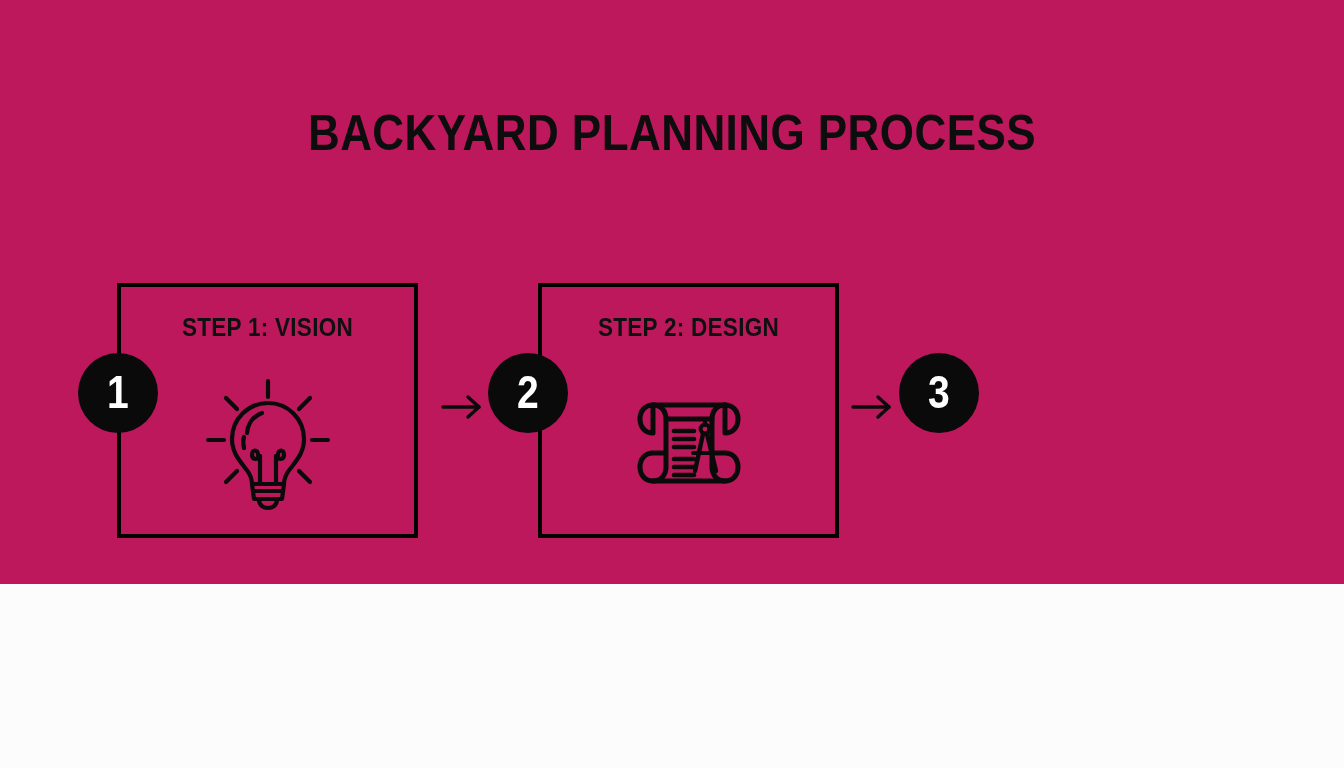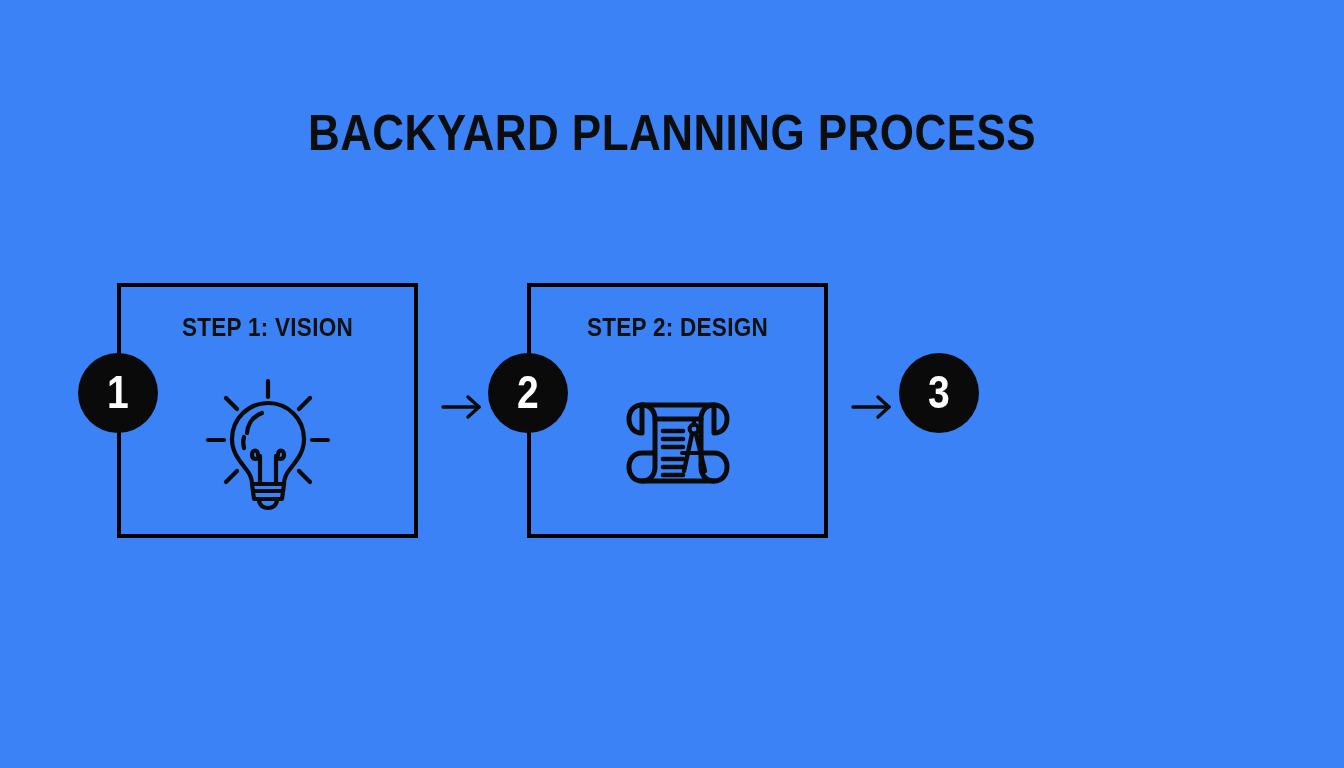--- a/index.html
+++ b/index.html
@@ -12,22 +12,22 @@
     background: #fcfcfc;
     font-family: "Liberation Sans", sans-serif;
     overflow: hidden;
     position: relative;
   }
 
   #stage {
     position: absolute;
     inset: 0;
     width: 1344px;
-    height: 768px;
-    background: #3b82f6;
+    height: 584px;
+    background: #be185d;
   }
 
   
   .title {
     position: absolute;
     left: 0;
     top: 104px;
     width: 1344px;
     text-align: center;
     font-family: "Liberation Sans Narrow", "Liberation Sans", sans-serif;
@@ -53,21 +53,21 @@
   .step-box {
     position: absolute;
     top: 0;
     width: 301px;
     height: 255px;
     border: 4px solid #000000;
     box-sizing: border-box;
     background: transparent;
   }
   .step-box.s1 { left: 117px; }
-  .step-box.s2 { left: 527px; }
+  .step-box.s2 { left: 538px; }
   .step-box.s3 { left: 938px; }
 
   .step-label {
     position: absolute;
     left: 0;
     top: 26px;
     width: 100%;
     text-align: center;
     font-family: "Liberation Sans Narrow", "Liberation Sans", sans-serif;
     font-weight: 700;

